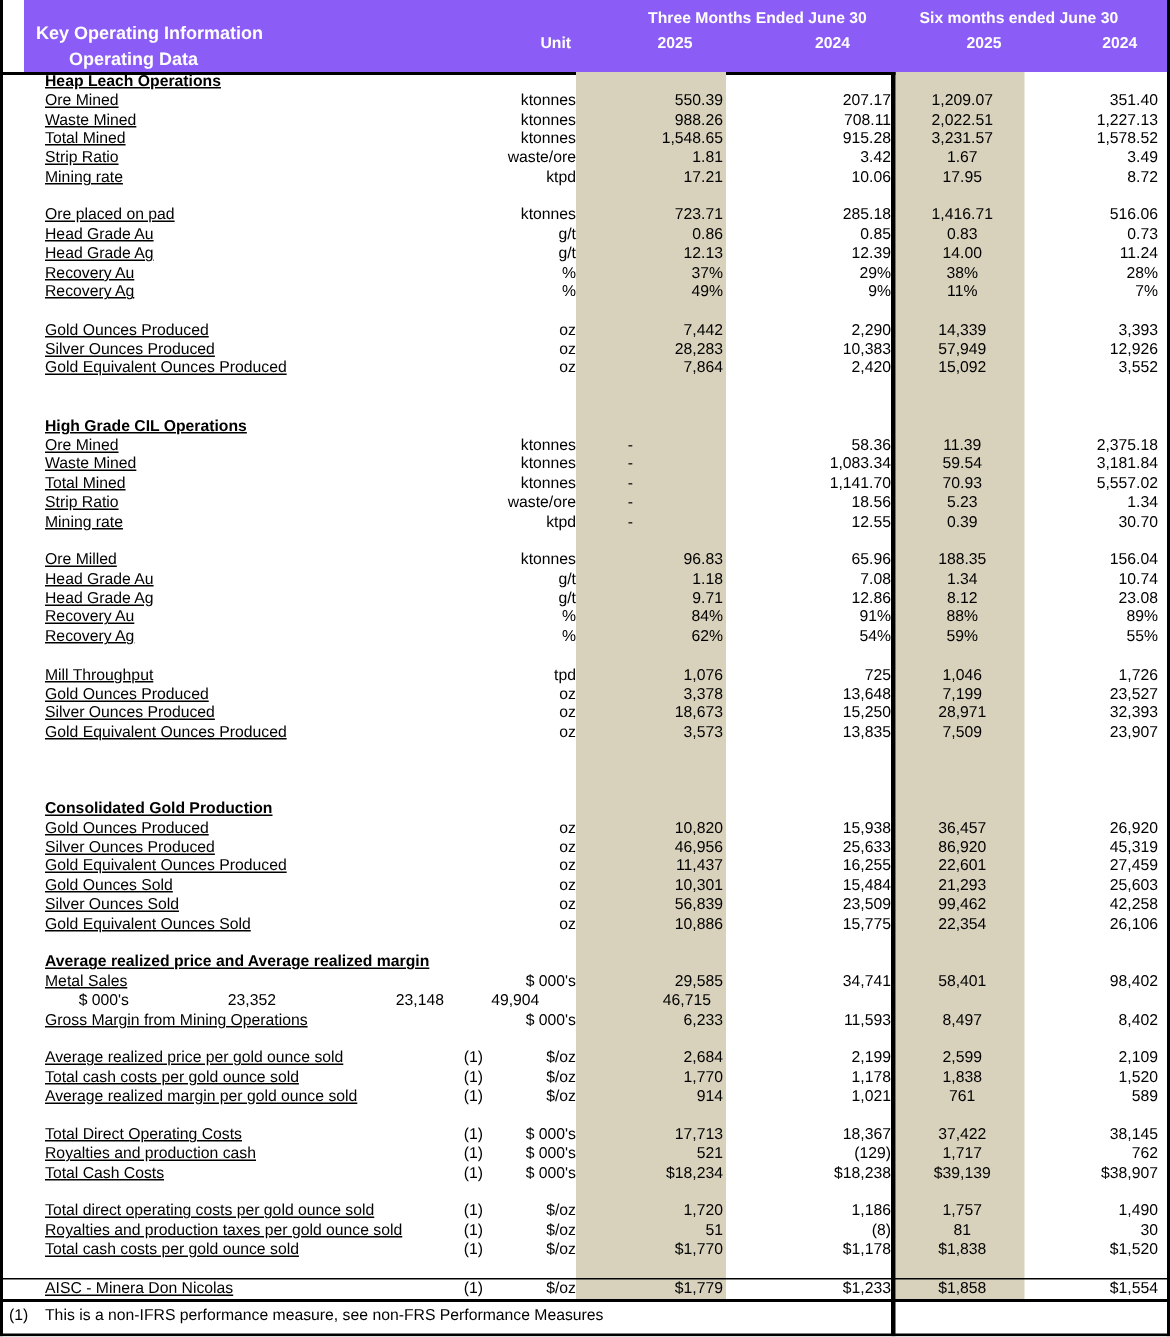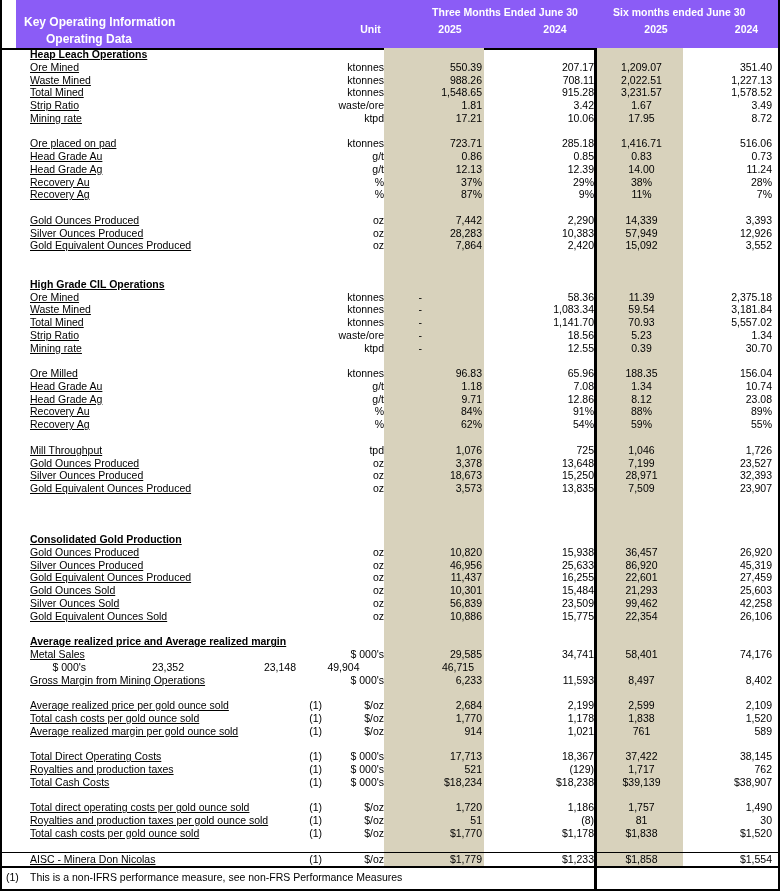--- a/index.html
+++ b/index.html
@@ -164,21 +164,21 @@
         <div class="c v1">37%</div>
         <div class="c v2">29%</div>
         <div class="c gap"></div>
         <div class="c v3">38%</div>
         <div class="c v4">28%</div>
       </div>
       <div class="row data">
         <div class="c label">Recovery Ag</div>
         <div class="c fn"></div>
         <div class="c unit">%</div>
-        <div class="c v1">87%</div>
+        <div class="c v1">49%</div>
         <div class="c v2">9%</div>
         <div class="c gap"></div>
         <div class="c v3">11%</div>
         <div class="c v4">7%</div>
       </div>
       <div class="row blank"></div>
       <div class="row data">
         <div class="c label">Gold Ounces Produced</div>
         <div class="c fn"></div>
         <div class="c unit">oz</div>
@@ -426,21 +426,21 @@
         <div class="c label">Average realized price and Average realized margin</div>
       </div>
       <div class="row data">
         <div class="c label">Metal Sales</div>
         <div class="c fn"></div>
         <div class="c unit">$ 000's</div>
         <div class="c v1">29,585</div>
         <div class="c v2">34,741</div>
         <div class="c gap"></div>
         <div class="c v3">58,401</div>
-        <div class="c v4">74,176</div>
+        <div class="c v4">98,402</div>
       </div>
       <div class="row data">
         <div class="c fn"></div>
         <div class="c unit">$ 000's</div>
         <div class="c v1">23,352</div>
         <div class="c v2">23,148</div>
         <div class="c gap"></div>
         <div class="c v3">49,904</div>
         <div class="c v4">46,715</div>
       </div>
@@ -490,21 +490,21 @@
         <div class="c label">Total Direct Operating Costs</div>
         <div class="c fn">(1)</div>
         <div class="c unit">$ 000's</div>
         <div class="c v1">17,713</div>
         <div class="c v2">18,367</div>
         <div class="c gap"></div>
         <div class="c v3">37,422</div>
         <div class="c v4">38,145</div>
       </div>
       <div class="row data">
-        <div class="c label">Royalties and production taxes</div>
+        <div class="c label">Royalties and production cash</div>
         <div class="c fn">(1)</div>
         <div class="c unit">$ 000's</div>
         <div class="c v1">521</div>
         <div class="c v2">(129)</div>
         <div class="c gap"></div>
         <div class="c v3">1,717</div>
         <div class="c v4">762</div>
       </div>
       <div class="row data">
         <div class="c label">Total Cash Costs</div>

